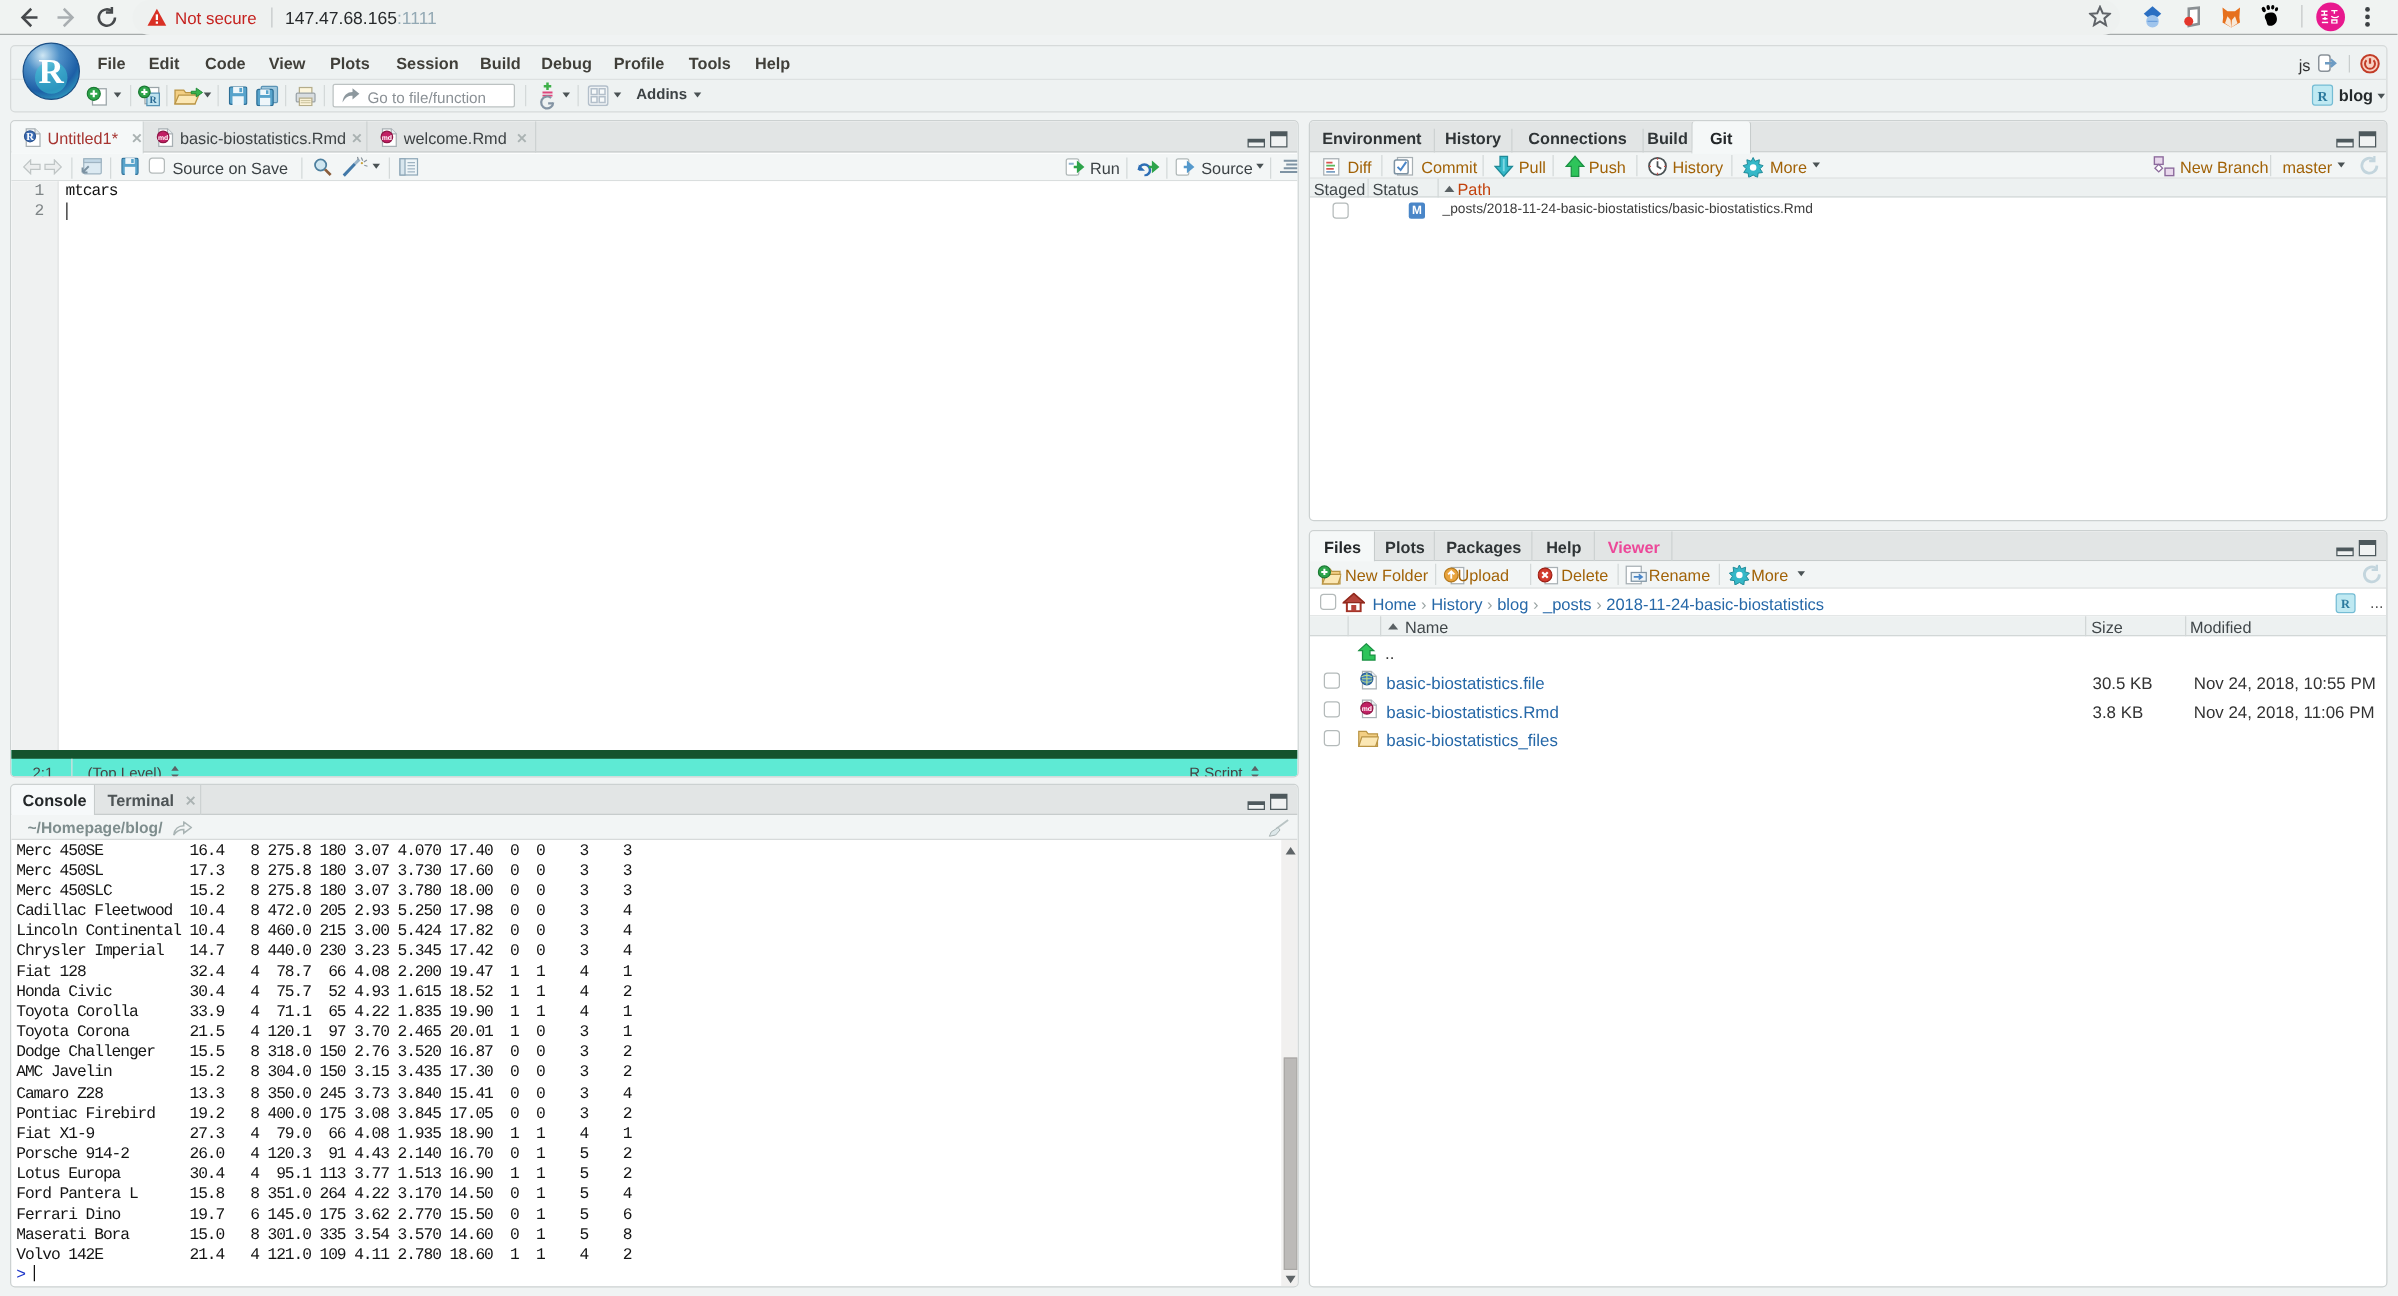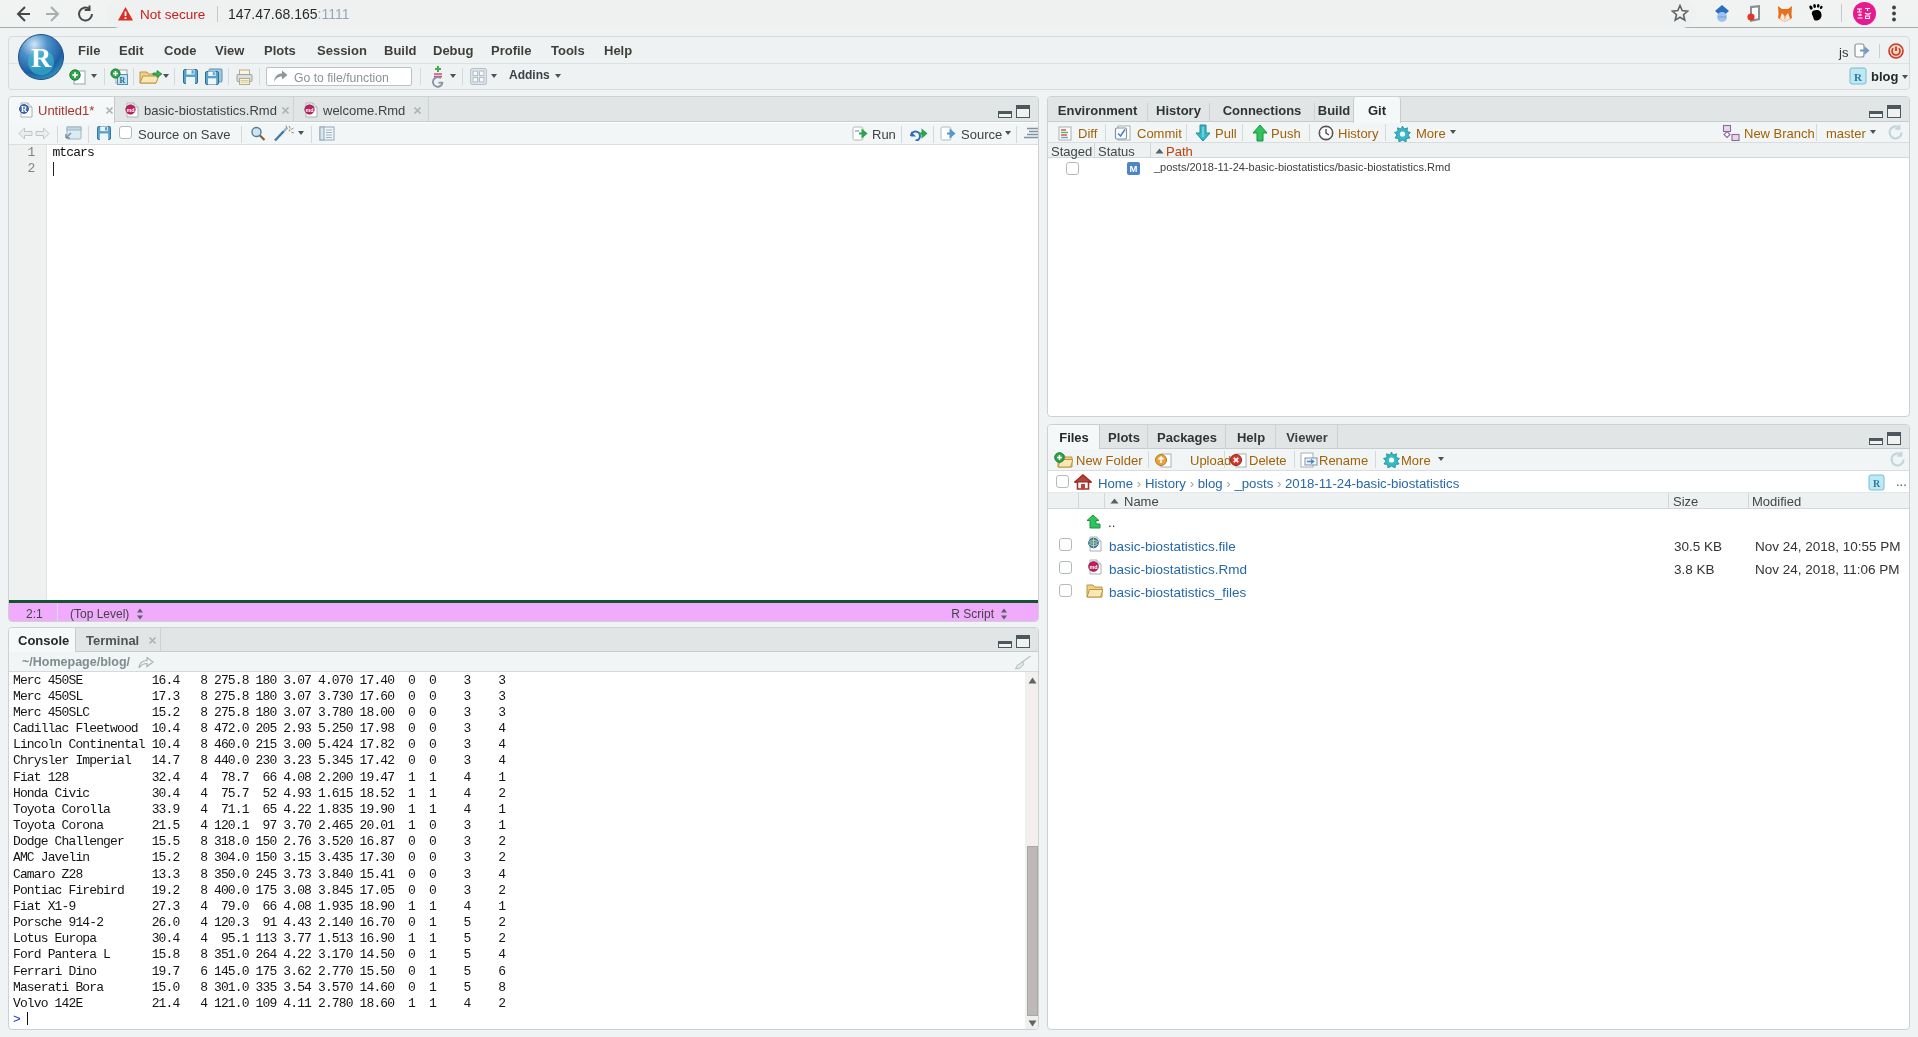--- a/index.html
+++ b/index.html
@@ -307,21 +307,21 @@
       <path d="M7 7.5 h6 M10.5 4.5 L14 7.5 L10.5 10.5 Z" stroke="#5599cc" stroke-width="2" fill="#5599cc"></path>
     </svg>
   <div class="abs" style="left:952px;top:30px;font-size:13px;color:#3c4245">Source</div>
   <div class="caret" style="left:996px;top:34px"></div>
   <div class="sep" style="left:1007px;top:29px"></div>
   <svg class="abs" style="left:1014px;top:30px" width="16" height="13" viewBox="0 0 16 13">
       <g stroke="#7e93a3" stroke-width="1.6">
         <path d="M4 1.5 h11 M6 4.5 h9 M4 7.5 h11 M1 10.5 h14"></path>
       </g>
     </svg>
-  <div class="abs" style="left:0;right:0;bottom:0;height:21px;background:#f0abfc;border-top:3px solid #14532d">
+  <div class="abs" style="left:0;right:0;bottom:0;height:21px;background:#5eead4;border-top:7px solid #14532d">
     <div class="abs" style="left:17px;top:4px;font-size:12px;color:#444">2:1</div>
     <div class="abs" style="left:48px;top:0;width:1px;height:21px;background:#dadddd"></div>
     <div class="abs" style="left:61px;top:4px;font-size:12px;color:#444">(Top Level)</div>
     <svg class="abs" style="left:127px;top:5px" width="8" height="12" viewBox="0 0 8 12">
         <path d="M4 0.5 L7 4.5 H1 Z" fill="#5a6164"></path>
         <path d="M1 7.5 H7 L4 11.5 Z" fill="#5a6164"></path>
       </svg>
     <div class="abs" style="right:44px;top:4px;font-size:12px;color:#444">R Script</div>
     <svg class="abs" style="right:30px;top:5px" width="8" height="12" viewBox="0 0 8 12">
         <path d="M4 0.5 L7 4.5 H1 Z" fill="#5a6164"></path>
@@ -473,39 +473,39 @@
   <div class="tabbar" style="height:24px"></div>
   <div class="abs" style="left:0;top:0;width:52px;height:25px;background:#f5f8f8;border-right:1px solid #c7cccc;border-top-left-radius:3px"></div>
   <div class="abs" style="left:0;top:5px;width:52px;text-align:center;font-size:13px;font-weight:bold;color:#24282a">Files</div>
   <div class="abs" style="left:52px;top:0;width:48px;height:24px;border-right:1px solid #cdd2d2"></div>
   <div class="abs" style="left:52px;top:5px;width:48px;text-align:center;font-size:13px;font-weight:bold;color:#2f3436">Plots</div>
   <div class="abs" style="left:100px;top:0;width:78px;height:24px;border-right:1px solid #cdd2d2"></div>
   <div class="abs" style="left:100px;top:5px;width:78px;text-align:center;font-size:13px;font-weight:bold;color:#2f3436">Packages</div>
   <div class="abs" style="left:178px;top:0;width:50px;height:24px;border-right:1px solid #cdd2d2"></div>
   <div class="abs" style="left:178px;top:5px;width:50px;text-align:center;font-size:13px;font-weight:bold;color:#2f3436">Help</div>
   <div class="abs" style="left:228px;top:0;width:62px;height:24px;border-right:1px solid #cdd2d2"></div>
-  <div class="abs" style="left:228px;top:5px;width:62px;text-align:center;font-size:13px;font-weight:bold;color:#404040">Viewer</div>
+  <div class="abs" style="left:228px;top:5px;width:62px;text-align:center;font-size:13px;font-weight:bold;color:#ec4899">Viewer</div>
   <div class="minmax1" style="left:821px;top:12.5px"></div>
   <div class="minmax2" style="left:839px;top:6.5px"></div>
 
   <div class="abs" style="left:0;top:24px;right:0;height:22px;background:#f2f5f5;border-bottom:1px solid #d9dddd"></div>
   <svg class="abs" style="left:6px;top:27px" width="19" height="16" viewBox="0 0 19 16">
       <path d="M4 3 h6 l1.5 2 H18 V15 H4 Z" fill="#f3cf84" stroke="#ba9545"></path>
       <path d="M4 15 L7 7.5 H19 L16.5 15 Z" fill="#fbe7b4" stroke="#ba9545"></path>
       <circle cx="5.5" cy="5.5" r="4.8" fill="#2da44a" stroke="#1a7a33"></circle>
       <path d="M5.5 3 v5 M3 5.5 h5" stroke="#fff" stroke-width="1.6"></path>
     </svg>
   <div class="toolbtn" style="left:28px;top:28px">New Folder</div>
   <div class="sep" style="left:100px;top:26px"></div>
   <svg class="abs" style="left:107px;top:27px" width="17" height="16" viewBox="0 0 17 16">
       <rect x="6" y="2" width="10" height="13" fill="#fff" stroke="#a8b0b4"></rect>
       <circle cx="6" cy="8" r="5.5" fill="#e8a33d" stroke="#b57a1e"></circle>
       <path d="M6 5 L6 11 M3.5 7.5 L6 5 L8.5 7.5" stroke="#fff" stroke-width="1.5" fill="none"></path>
     </svg>
-  <div class="toolbtn" style="left:142px;top:28px">Upload</div>
+  <div class="toolbtn" style="left:118px;top:28px">Upload</div>
   <div class="sep" style="left:176px;top:26px"></div>
   <svg class="abs" style="left:182px;top:27px" width="17" height="16" viewBox="0 0 17 16">
       <rect x="6" y="2" width="10" height="13" fill="#fff" stroke="#a8b0b4"></rect>
       <circle cx="6" cy="8" r="5.5" fill="#d23b2e" stroke="#9e2015"></circle>
       <path d="M3.8 5.8 L8.2 10.2 M8.2 5.8 L3.8 10.2" stroke="#fff" stroke-width="1.7"></path>
     </svg>
   <div class="toolbtn" style="left:201px;top:28px">Delete</div>
   <div class="sep" style="left:246px;top:26px"></div>
   <svg class="abs" style="left:252px;top:27px" width="18" height="16" viewBox="0 0 18 16">
       <rect x="1" y="1" width="12" height="14" fill="#fff" stroke="#a8b0b4"></rect>

